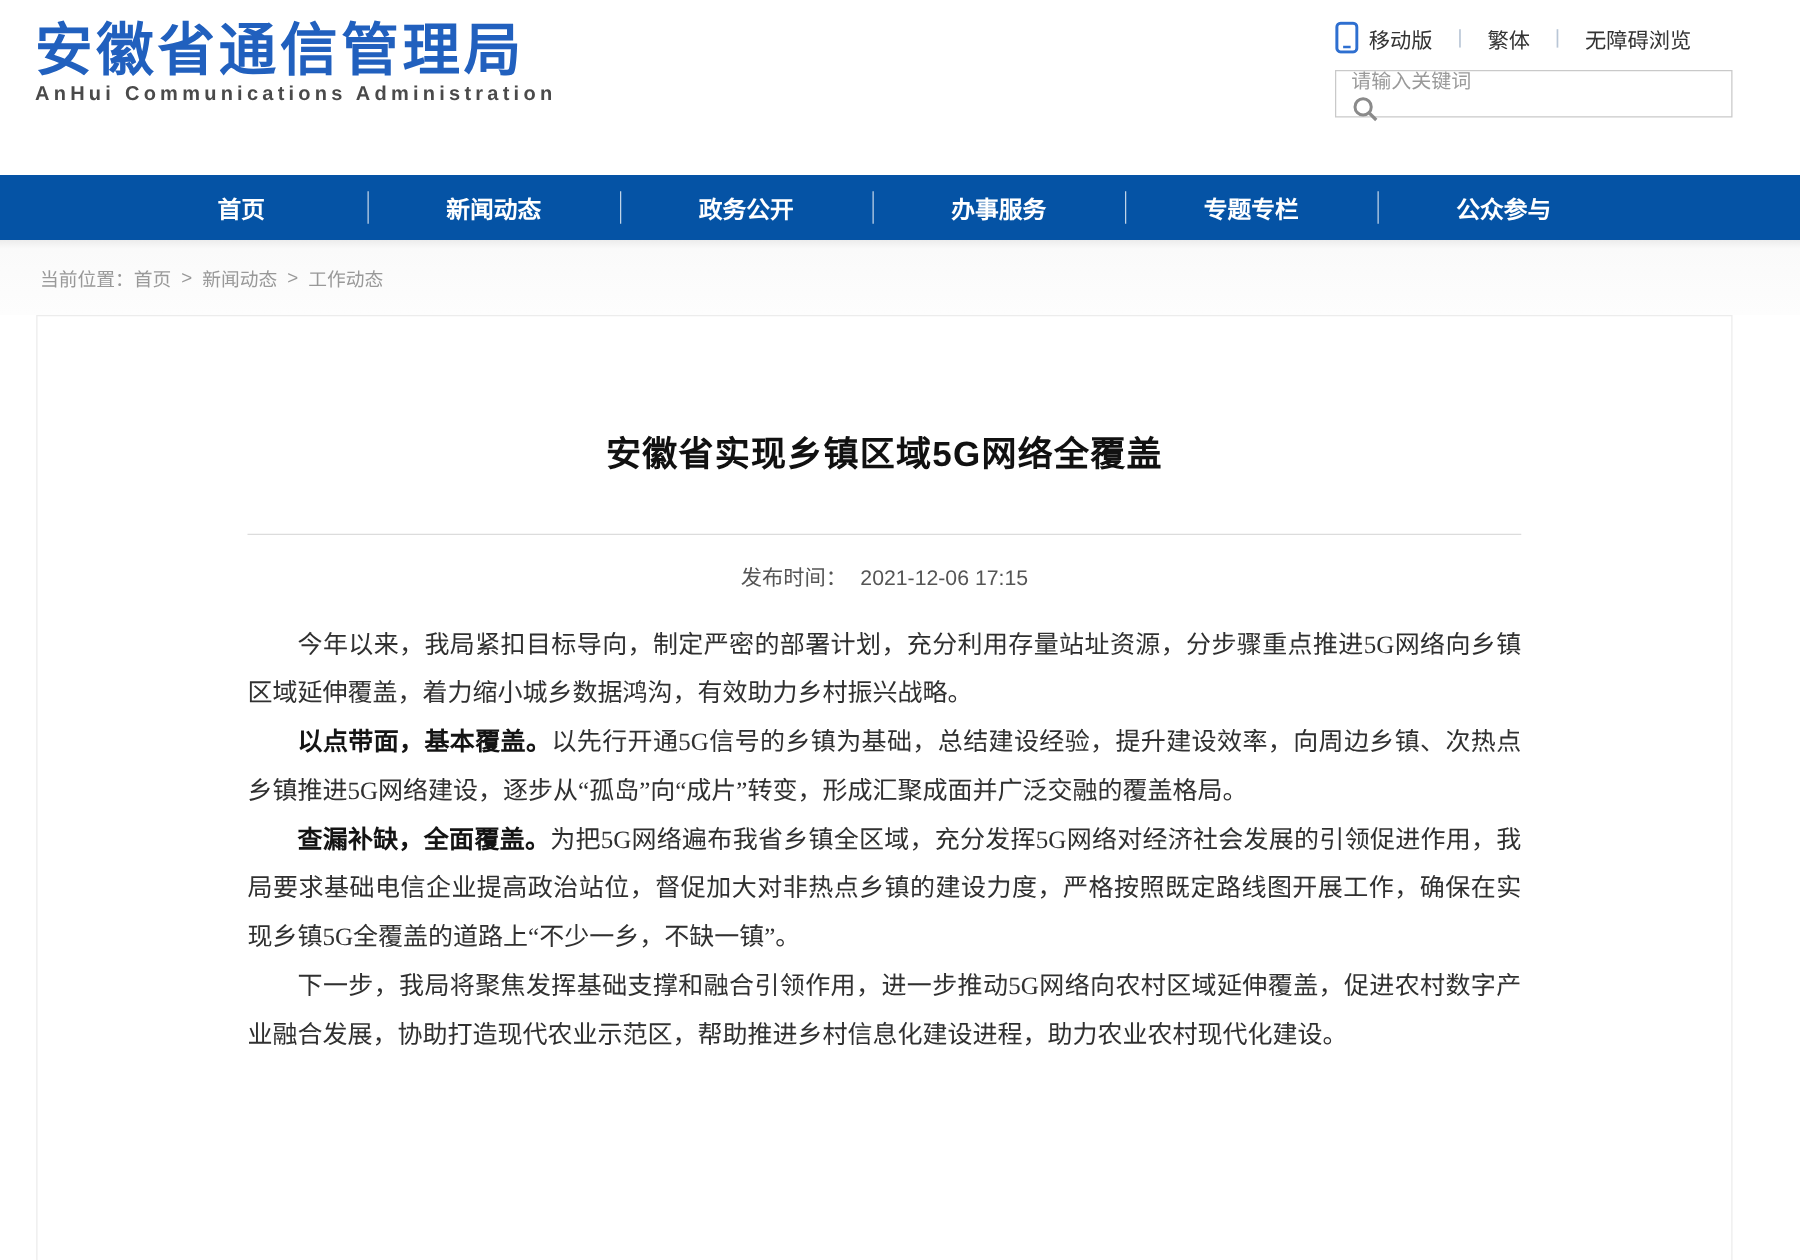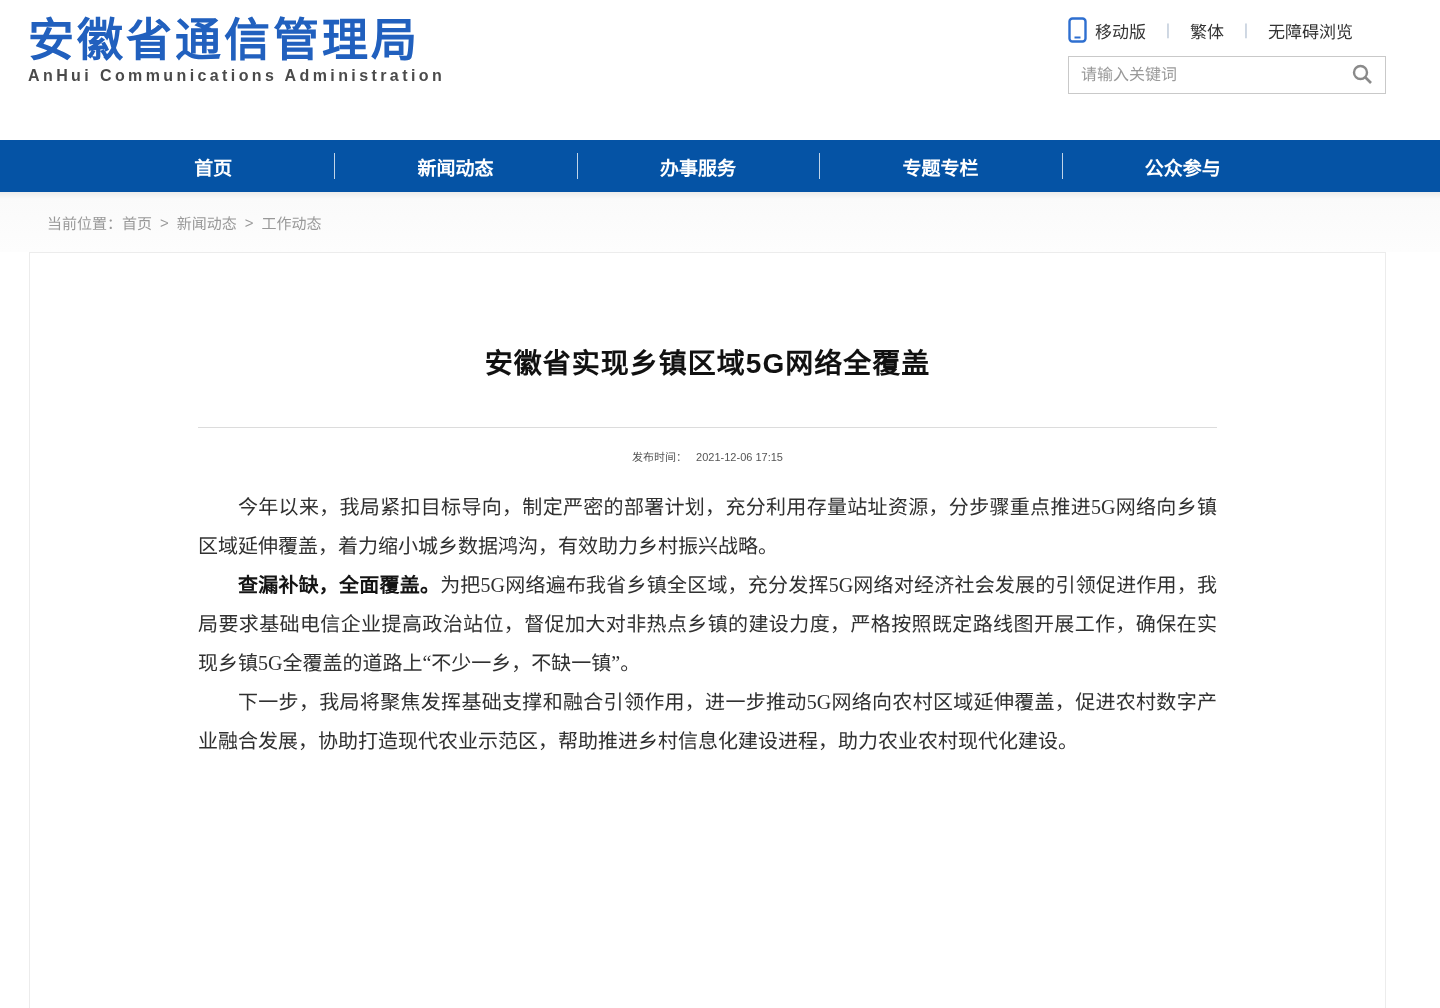--- a/index.html
+++ b/index.html
@@ -14,48 +14,48 @@
   .logo-en { margin-top: 1px; font-size: 16px; font-weight: bold; color: #4a4a4a;
     letter-spacing: 3.4px; }
 
   .header-right { position: absolute; left: 1068px; top: 16px; width: 318px; }
   .quick-links { display: flex; align-items: center; font-size: 17px; color: #333; height: 28px; }
   .quick-links .qlink { color: #333; cursor: pointer; text-decoration: none; }
   .quick-links .sep { color: #b9c6d6; margin: 0 14px; font-size: 16px; }
   .phone-icon { display: inline-flex; margin-right: 8px; }
 
   .search-box { margin-top: 12px; width: 318px; height: 38px; border: 1px solid #c9c9c9;
-    display: flex; align-items: flex-start; background: #fff; }
+    display: flex; align-items: flex-start; background: #fff; flex-direction: column; }
   .search-box input { flex: 1; border: none; outline: none; height: 100%; padding: 0 12px;
     font-size: 16px; color: #333; font-family: "Liberation Sans", sans-serif; background: transparent; }
   .search-box input::placeholder { color: #9a9a9a; }
   .search-btn { width: 46px; height: 100%; border: none; background: transparent; cursor: pointer;
     display: flex; align-items: center; justify-content: center; }
 
   
   .nav { height: 52px; background: #0553A5; display: flex; align-items: stretch;
     padding-left: 92px; padding-right: 136px; }
   .nav-item { flex: 1; display: flex; align-items: center; justify-content: center;
     color: #fff; font-size: 19px; font-weight: bold; cursor: pointer; position: relative; }
   .nav-item + .nav-item::before { content: ""; position: absolute; left: 0; top: 13px;
     width: 1px; height: 26px; background: rgba(255,255,255,.75); }
 
   
   .crumb-strip { height: 60px; background: linear-gradient(to bottom, #ececec 0px, #fafafa 7px, #fdfdfd 100%);
-    display: flex; align-items: center; padding-left: 47px; font-size: 15px; color: #999; }
+    display: flex; align-items: center; padding-left: 32px; font-size: 15px; color: #999; }
   .crumb-strip a { color: #999; text-decoration: none; cursor: pointer; }
   .crumb-sep { margin: 0 8px; color: #999; }
 
   
   .article-box { margin-left: 29px; width: 1357px; height: 940px; background: #fff;
     border: 1px solid #ececec; padding: 88px 168px 0 168px; }
   .article-title { text-align: center; font-size: 28px; font-weight: bold; color: #111;
     letter-spacing: 1px; }
   .title-divider { margin-top: 46px; border-bottom: 1px solid #dcdcdc; }
-  .pub-line { margin-top: 20px; text-align: center; font-size: 11px; color: #555; }
+  .pub-line { margin-top: 20px; text-align: center; font-size: 17px; color: #555; }
   .pub-line .time { margin-left: 6px; }
 
   .article-body { margin-top: 24px; font-family: "Liberation Serif", "DejaVu Serif", serif;
     font-size: 20px; line-height: 39px; color: #303030; text-align: justify; }
   .article-body p { text-indent: 2em; }
   .article-body .lead { font-weight: bold; color: #141414; }
 </style>
 </head>
 <body>
 
@@ -90,20 +90,21 @@
           </svg>
         </span>
       </button>
     </div>
   </div>
 </div>
 
 <div class="nav">
   <div class="nav-item">首页</div>
   <div class="nav-item">新闻动态</div>
+  <div class="nav-item">政务公开</div>
   <div class="nav-item">办事服务</div>
   <div class="nav-item">专题专栏</div>
   <div class="nav-item">公众参与</div>
 </div>
 
 <div class="crumb-strip">
   <span>当前位置：</span>
   <a>首页</a>
   <span class="crumb-sep">&gt;</span>
   <a>新闻动态</a>
@@ -117,19 +118,22 @@
   <div class="pub-line">
     <span>发布时间：</span>
     <span class="time">2021-12-06 17:15</span>
   </div>
 
   <div class="article-body">
     <p>
       <span class="lead"></span><span>今年以来，我局紧扣目标导向，制定严密的部署计划，充分利用存量站址资源，分步骤重点推进5G网络向乡镇区域延伸覆盖，着力缩小城乡数据鸿沟，有效助力乡村振兴战略。</span>
     </p>
     <p>
+      <span class="lead">以点带面，基本覆盖。</span><span>以先行开通5G信号的乡镇为基础，总结建设经验，提升建设效率，向周边乡镇、次热点乡镇推进5G网络建设，逐步从“孤岛”向“成片”转变，形成汇聚成面并广泛交融的覆盖格局。</span>
+    </p>
+    <p>
       <span class="lead">查漏补缺，全面覆盖。</span><span>为把5G网络遍布我省乡镇全区域，充分发挥5G网络对经济社会发展的引领促进作用，我局要求基础电信企业提高政治站位，督促加大对非热点乡镇的建设力度，严格按照既定路线图开展工作，确保在实现乡镇5G全覆盖的道路上“不少一乡，不缺一镇”。</span>
     </p>
     <p>
       <span class="lead"></span><span>下一步，我局将聚焦发挥基础支撑和融合引领作用，进一步推动5G网络向农村区域延伸覆盖，促进农村数字产业融合发展，协助打造现代农业示范区，帮助推进乡村信息化建设进程，助力农业农村现代化建设。</span>
     </p>
   </div>
 </div>
 
 </body></html>

